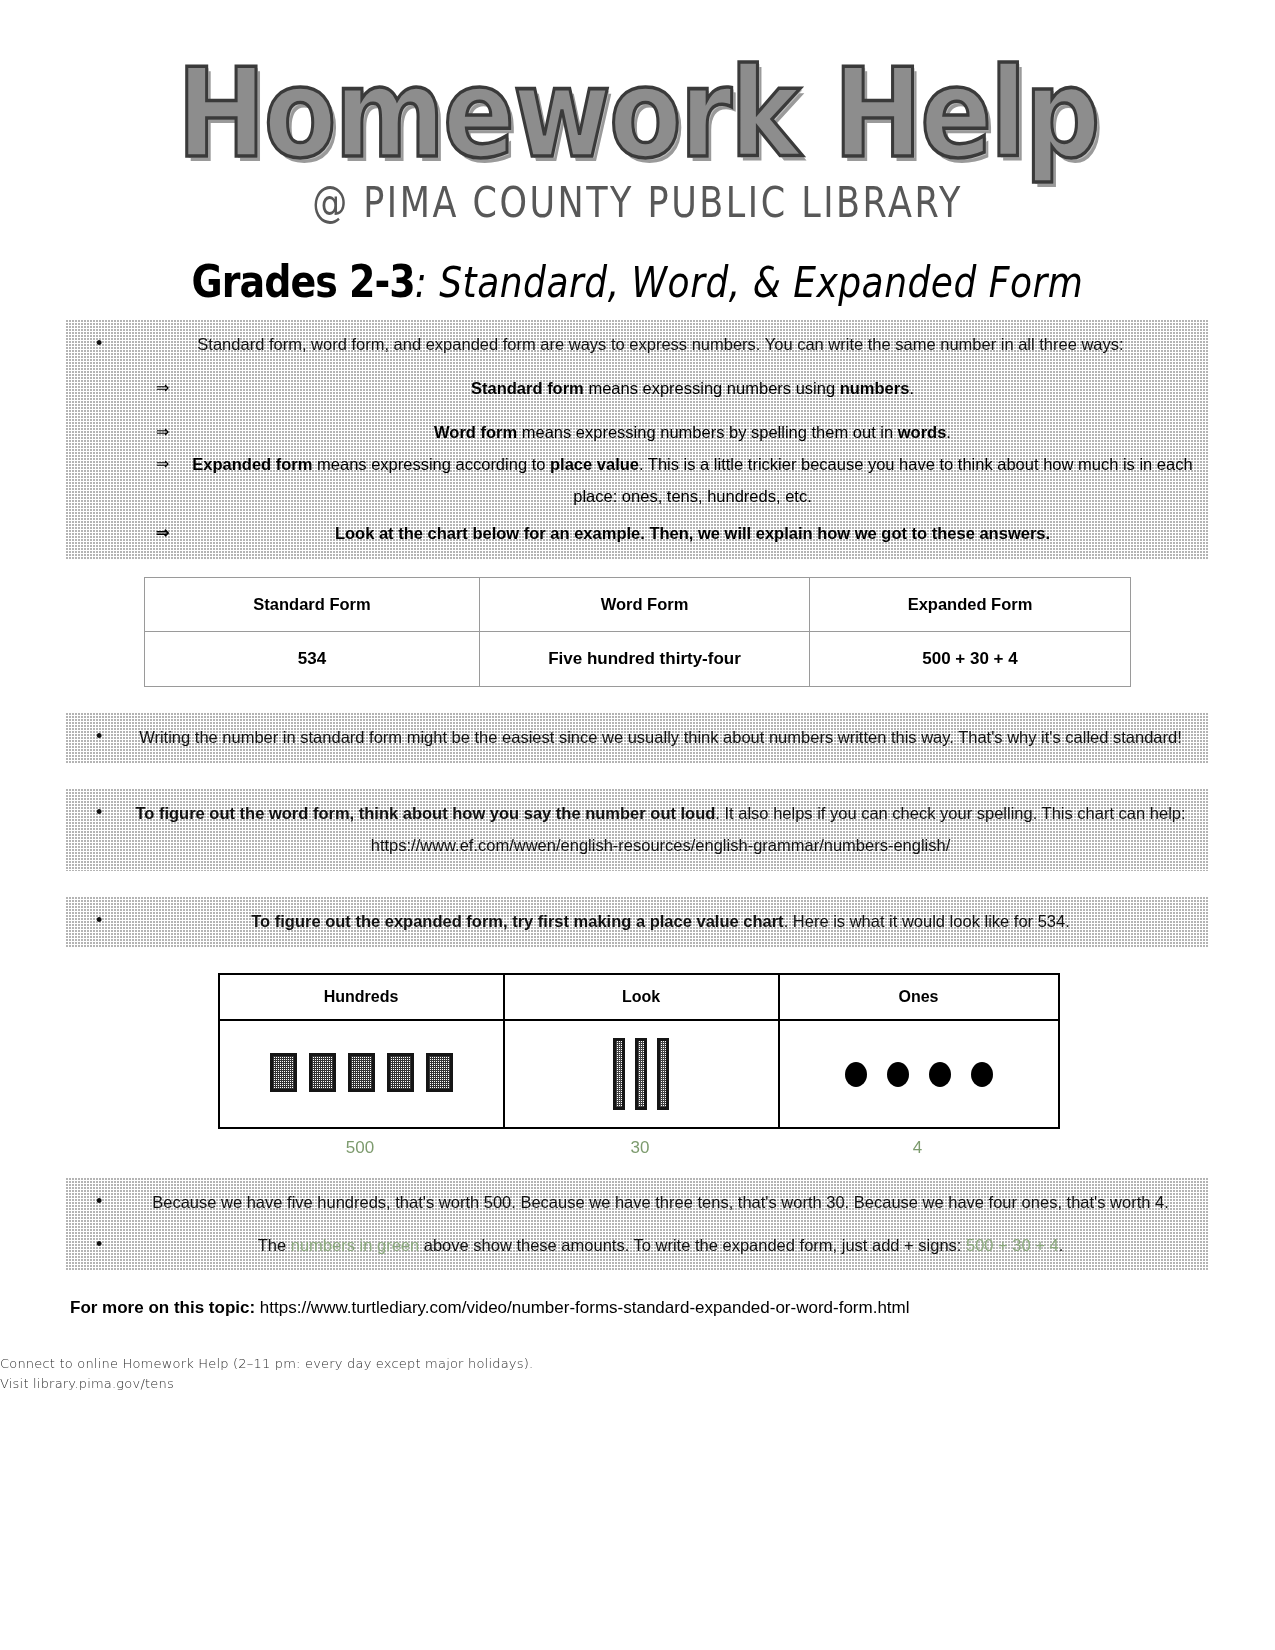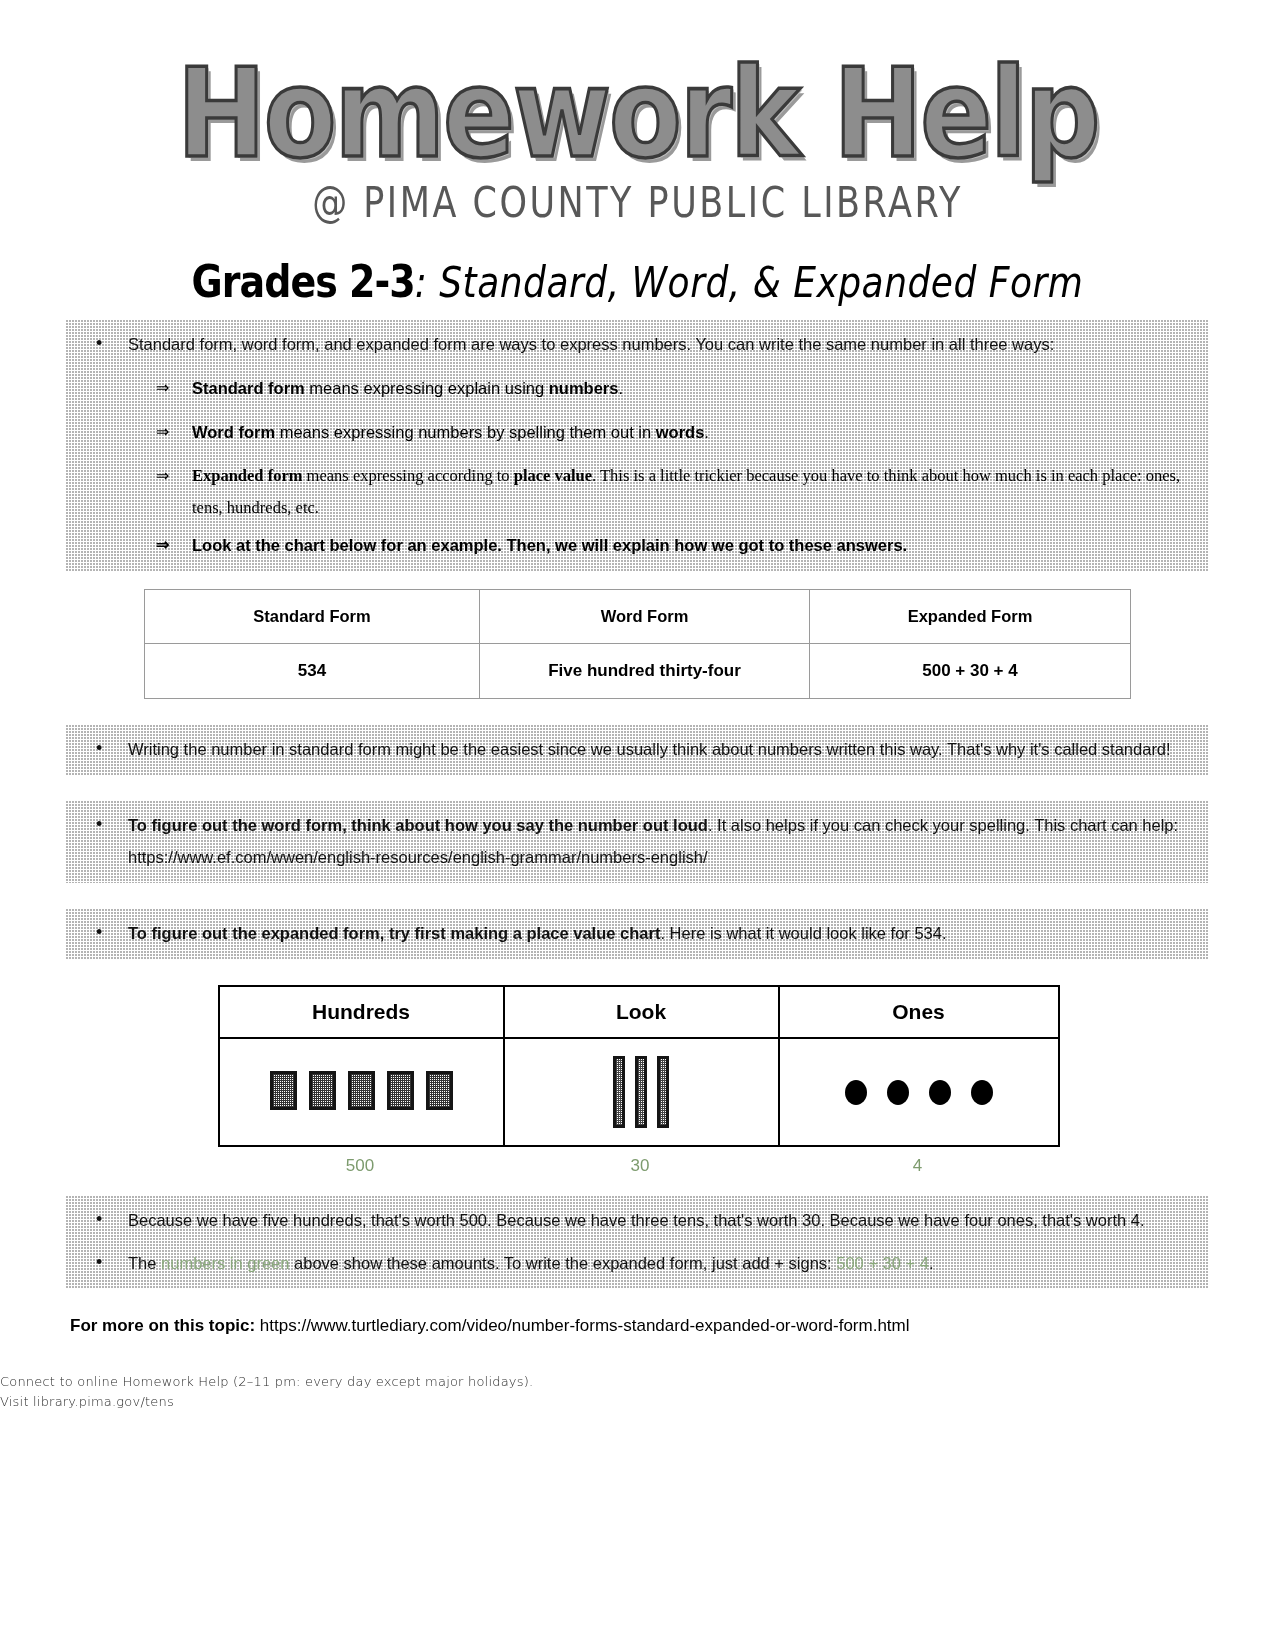--- a/index.html
+++ b/index.html
@@ -80,20 +80,21 @@
   .shaded {
     background-color: #ffffff;
     background-image:
       radial-gradient(circle at 1px 1px, #b4b4b4 1px, transparent 1.1px);
     background-size: 3px 3px;
     padding: 8px 16px 10px 16px;
     box-sizing: border-box;
   }
   .blk {
     margin: 0 66px;
+    text-align: center;
   }
   ul.bl, ul.sub {
     margin: 0;
     padding: 0;
     list-style: none;
   }
   ul.bl > li {
     position: relative;
     padding-left: 46px;
     font-size: 16.5px;
@@ -151,21 +152,21 @@
     margin: 26px auto 0 auto;
     width: 840px;
   }
   .pv-table {
     border-collapse: collapse;
     width: 840px;
     table-layout: fixed;
   }
   .pv-table th {
     border: 2px solid #000;
-    font-size: 21px;
+    font-size: 16px;
     font-weight: bold;
     padding: 13px 0;
     text-align: center;
   }
   .pv-table td {
     border: 2px solid #000;
     height: 104px;
     vertical-align: middle;
     text-align: center;
   }
@@ -259,26 +260,26 @@
   </div>
 
   <div class="blk" style="margin-top:16px;">
     <div class="shaded">
       <ul class="bl">
         <li>Standard form, word form, and expanded form are ways to express numbers. You can write the same number in all three ways:</li>
       </ul>
       <div class="sub-spacer"></div>
       <ul class="sub">
         <li>
-          <strong>Standard form</strong><span> means expressing explain using </span><strong>numbers</strong><span>.</span>
+          <strong>Standard form</strong><span> means expressing numbers using </span><strong>numbers</strong><span>.</span>
         </li>
         <li style="margin-top:12px;">
           <strong>Word form</strong><span> means expressing numbers by spelling them out in </span><strong>words</strong><span>.</span>
         </li>
-        <li style="margin-top:12px;font-family:Liberation Serif, serif;">
+        <li style="margin-top:0;">
           <strong>Expanded form</strong><span> means expressing according to </span><strong>place value</strong><span>. This is a little trickier because you have to think about how much is in each place: ones, tens, hundreds, etc.</span>
         </li>
         <li style="margin-top:4px;font-weight:bold;">
           <span>Look at the chart below for an example. Then, we will explain how we got to these answers.</span>
         </li>
       </ul>
     </div>
   </div>
 
   <table class="ex-table">

